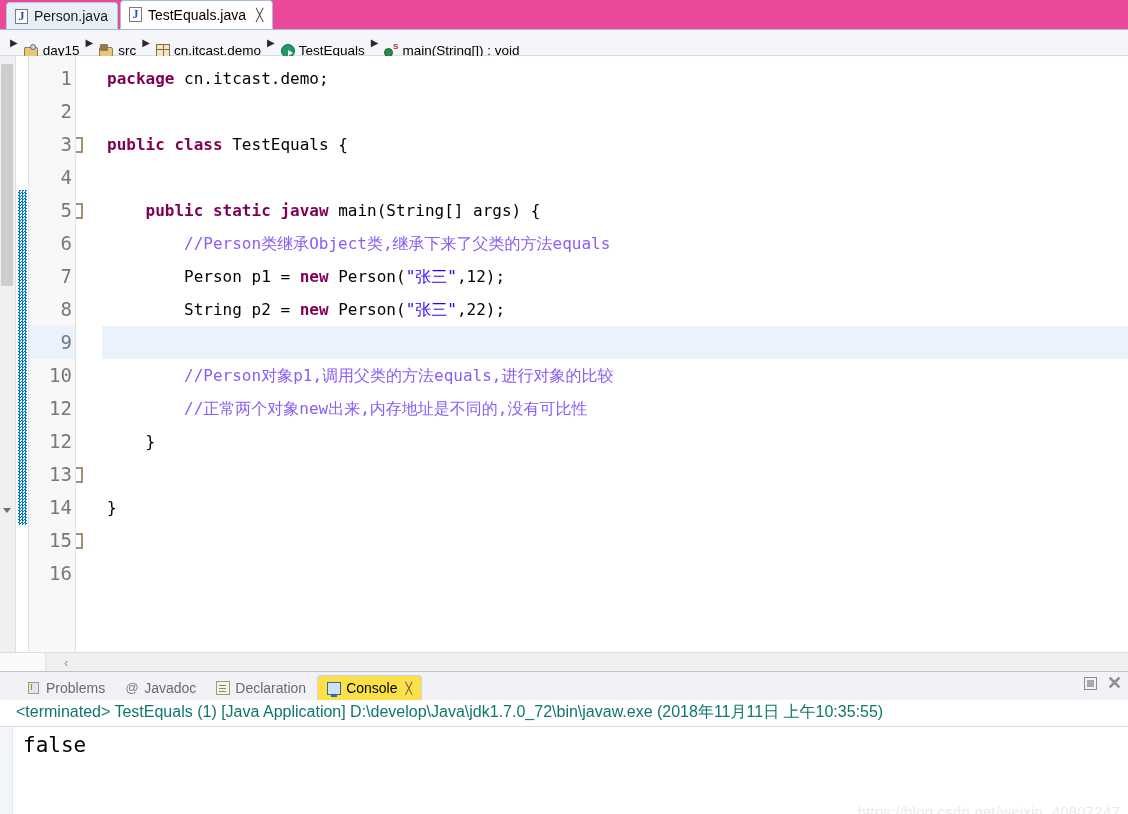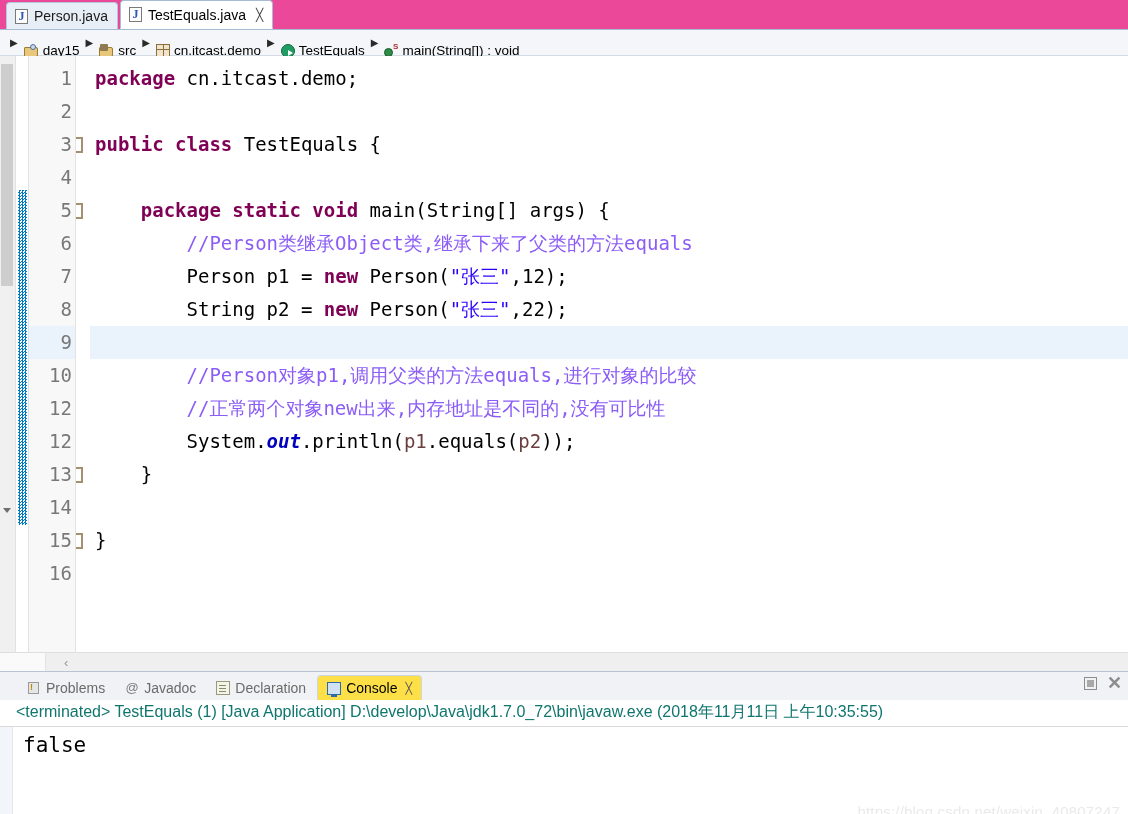--- a/index.html
+++ b/index.html
@@ -304,25 +304,26 @@
     flex: 1 1 auto;
     position: relative;
     padding-top: 6px;
     overflow: hidden;
     background: #ffffff;
   }
   .cl {
     height: 33px;
     line-height: 33px;
     font-family: "DejaVu Sans Mono", monospace;
-    font-size: 19px;
+    font-size: 16px;
     white-space: pre;
     color: #000000;
     padding-left: 5px;
     box-sizing: border-box;
+    margin-left: 12px;
   }
   .cl.curr {
     background: #eaf2fb;
   }
   .kw { color: #7f0055; font-weight: bold; }
   .str { color: #2a00ff; }
   .cmt { color: #8b5cf6; }
   .fld { color: #0000c0; font-weight: bold; font-style: italic; }
   .lvar { color: #6a3e3e; }
 
@@ -596,28 +597,27 @@
       <div class="fm">
         <span class="fold-brk"></span>
       </div>
       <div class="fm"></div>
     </div>
   <div class="code-area" id="codearea">
       <div class="cl"><span class="kw">package </span><span>cn.itcast.demo;</span></div>
       <div class="cl">&nbsp;</div>
       <div class="cl"><span class="kw">public class </span><span>TestEquals {</span></div>
       <div class="cl">&nbsp;</div>
-      <div class="cl"><span>    </span><span class="kw">package static void </span><span>main(String[] args) {</span></div>
+      <div class="cl"><span>    </span><span class="kw">public static javaw </span><span>main(String[] args) {</span></div>
       <div class="cl"><span class="cmt">        //Person类继承Object类,继承下来了父类的方法equals</span></div>
       <div class="cl"><span>        Person p1 = </span><span class="kw">new</span><span> Person(</span><span class="str">"张三"</span><span>,12);</span></div>
       <div class="cl"><span>        String p2 = </span><span class="kw">new</span><span> Person(</span><span class="str">"张三"</span><span>,22);</span></div>
       <div class="cl curr">&nbsp;</div>
       <div class="cl"><span class="cmt">        //Person对象p1,调用父类的方法equals,进行对象的比较</span></div>
       <div class="cl"><span class="cmt">        //正常两个对象new出来,内存地址是不同的,没有可比性</span></div>
-      <div class="cl"><span>        System.</span><span class="fld">out</span><span>.println(</span><span class="lvar">p1</span><span>.equals(</span><span class="lvar">p2</span><span>));</span></div>
       <div class="cl"><span>    }</span></div>
       <div class="cl">&nbsp;</div>
       <div class="cl"><span>}</span></div>
       <div class="cl">&nbsp;</div>
     </div>
 </div>
 
 <div class="h-scroll">
   <div class="leftcap"></div>
   <span class="larrow">‹</span>

